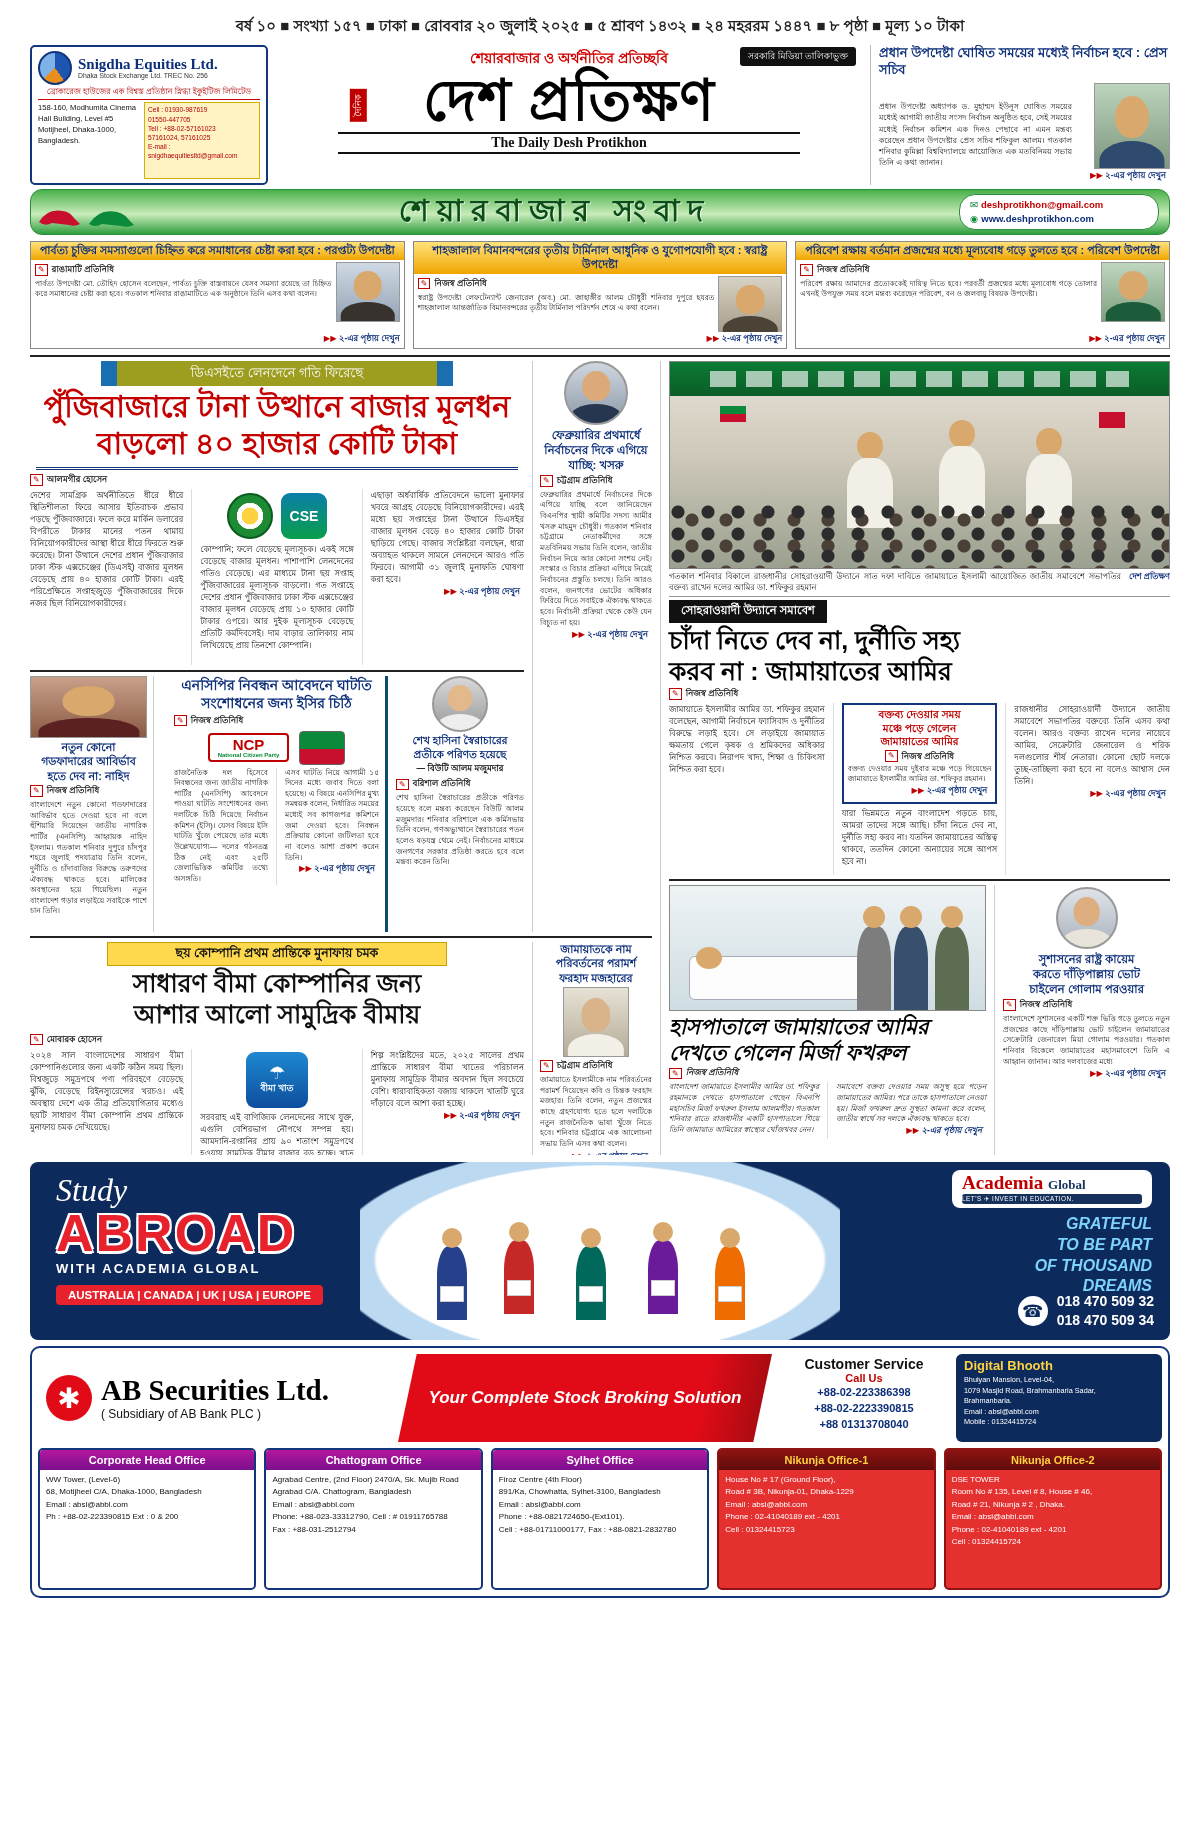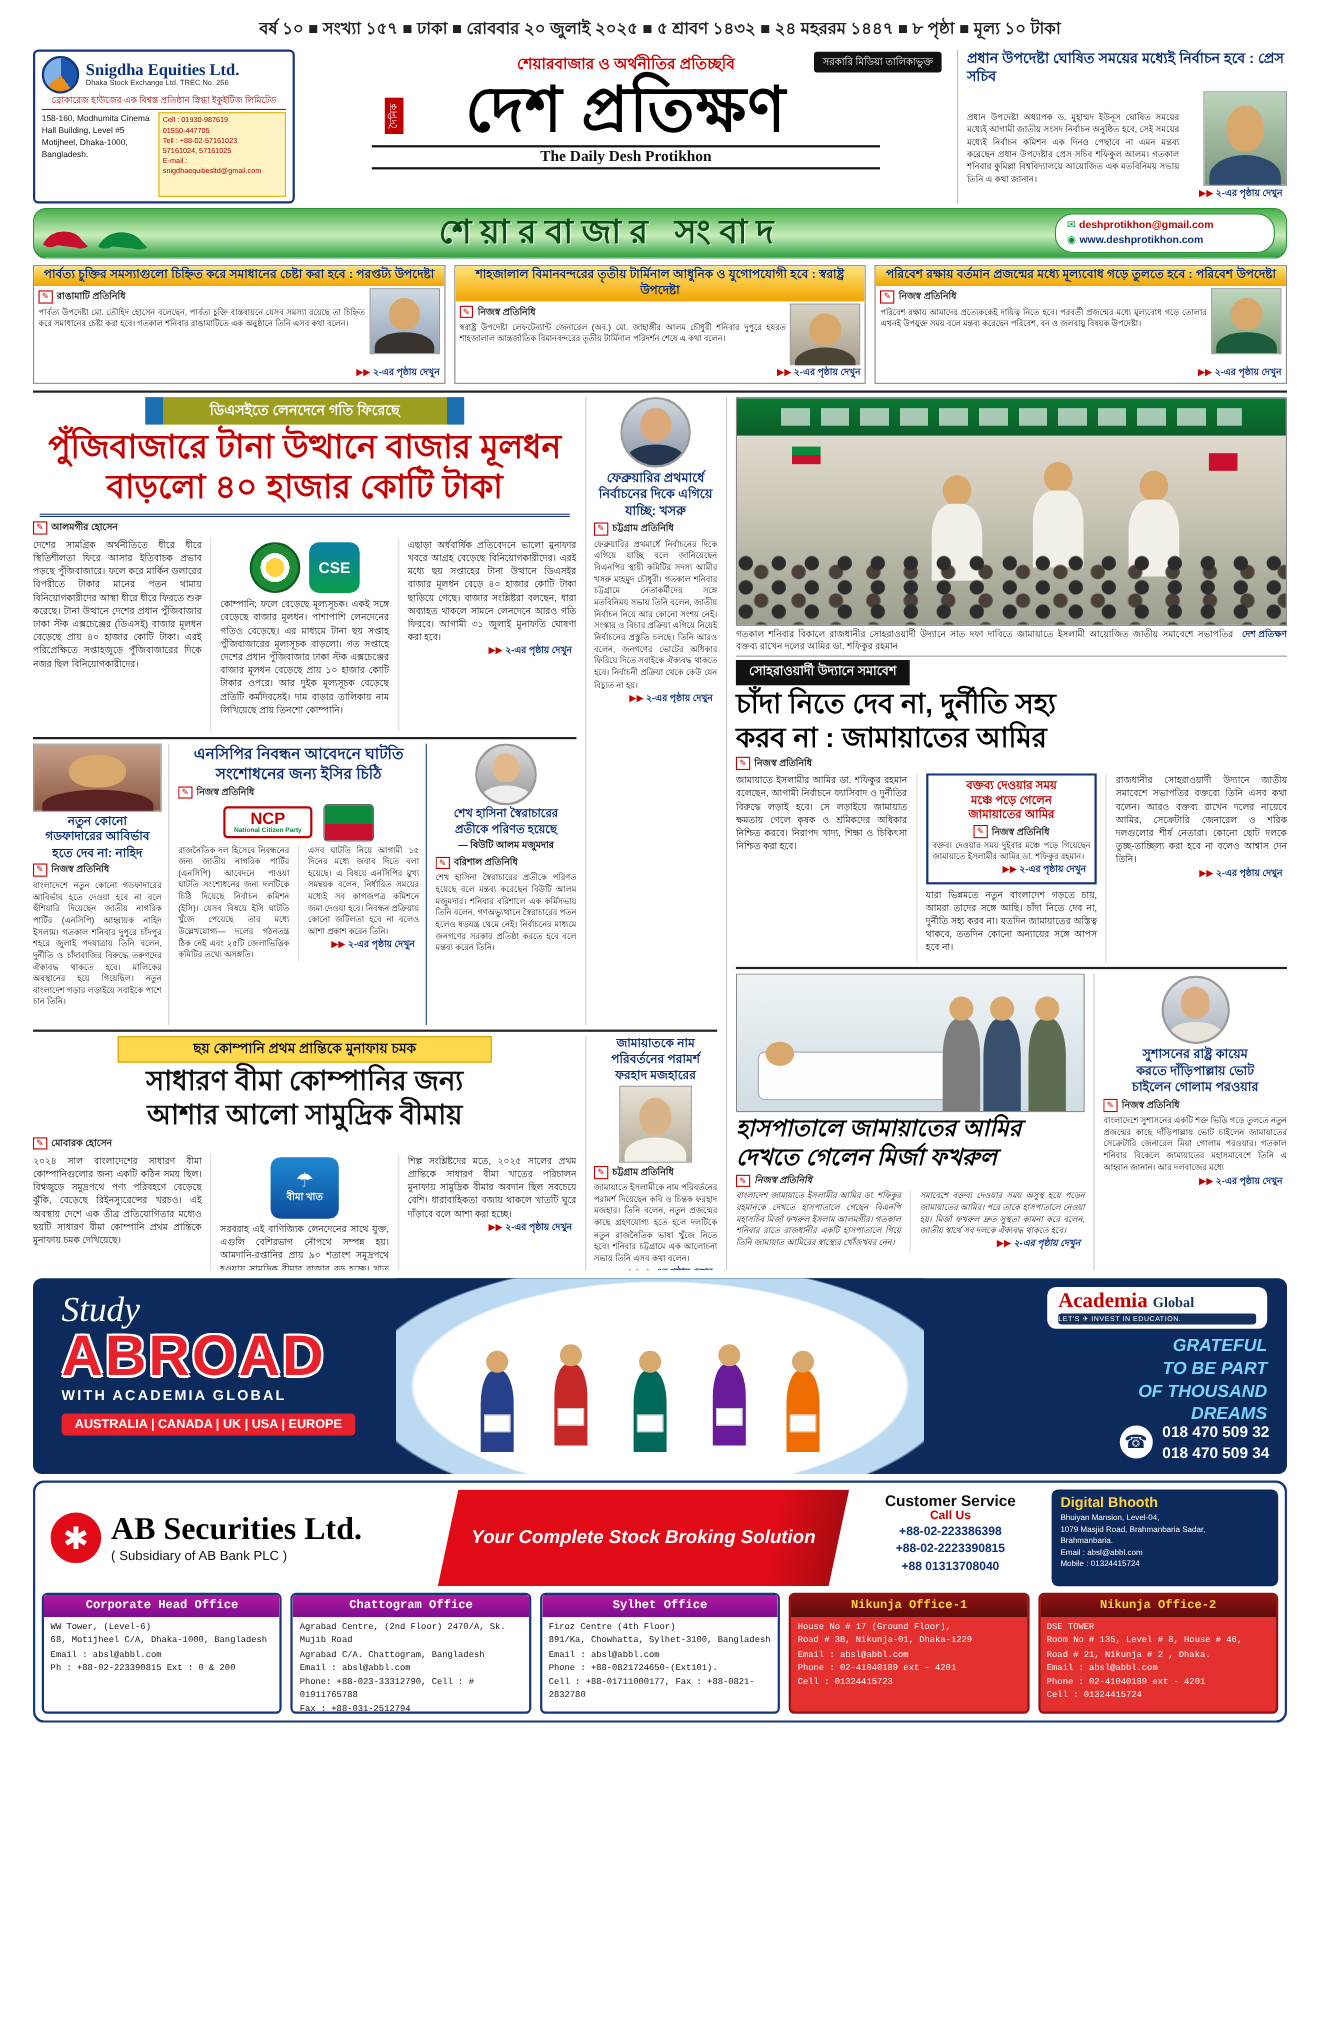--- a/index.html
+++ b/index.html
@@ -69,41 +69,41 @@
   .more-link { color:#0d2f7a; font-weight:bold; font-size:8.4px; text-align:right; padding:0 4px 2px; }
   .more-link .arr { color:#c00000; }
 
   
   .main { display:flex; gap:8px; height:800px; border-top:2px solid #222; padding-top:4px; position:relative; overflow:hidden; }
 
   .super-left { width:622px; flex:none; display:flex; flex-direction:column; }
   .sl-top { display:flex; gap:8px; }
   .sl-inner { width:494px; flex:none; }
 
-  .lead-kicker { margin:0 auto 3px; width:290px; text-align:center; color:#fff; font-weight:bold; font-size:13px; padding:2px 0;
+  .lead-kicker { margin:0 auto 3px; width:352px; text-align:center; color:#fff; font-weight:normal; font-size:13px; padding:2px 0;
      background:linear-gradient(90deg,#1b6fb0 0,#1b6fb0 16px,#9d9d20 16px,#9d9d20 calc(100% - 16px),#1b6fb0 calc(100% - 16px)); }
   .lead-headline { color:#c40000; font-weight:bold; font-size:30px; line-height:1.22; text-align:center;
      border-bottom:3px double #15357a; padding-bottom:5px; margin:0 6px 3px; }
   .lead-body { display:flex; gap:8px; height:176px; overflow:hidden; }
   .col { flex:1; font-size:8.3px; text-align:justify; line-height:1.45; }
   .col + .col { border-left:1px solid #ddd; padding-left:8px; }
   .logos { display:flex; gap:8px; justify-content:center; margin:4px 0; }
   .dse-logo { width:46px; height:46px; border-radius:50%; border:2px solid #0b5c1e;
      background:radial-gradient(circle,#ffd23f 0 28%,#fff 29% 44%,#1d8a34 45% 100%); }
   .cse-logo { width:46px; height:46px; border-radius:9px; background:linear-gradient(180deg,#0b7fa8,#0a9e4b);
      color:#fff; font-weight:bold; display:flex; align-items:center; justify-content:center; font-size:14px; }
 
   .band { display:flex; gap:8px; border-top:2px solid #222; margin-top:5px; padding-top:4px; height:262px; overflow:hidden; }
   .nahid-col { width:124px; flex:none; border-right:1px solid #ccc; padding-right:6px; }
   .nahid-photo { height:62px; border:1px solid #999; --bg1:#c9a08a; --bg2:#8a5a43; --shirt:#5b2020; margin-bottom:2px; }
   .h-blue { color:#0d2f7a; font-weight:bold; line-height:1.3; }
   .h-center { text-align:center; }
   .small-body { font-size:7.5px; text-align:justify; line-height:1.42; }
 
-  .ncp-col { flex:1; border-right:1px solid #0c4a6e; padding-right:6px; overflow:hidden; }
+  .ncp-col { flex:1; border-right:3px solid #0c4a6e; padding-right:6px; overflow:hidden;margin-left:12px; }
   .ncp-logos { display:flex; gap:10px; justify-content:center; align-items:center; margin:3px 0; }
   .ncp-badge { border:2px solid #c00000; border-radius:4px; padding:2px 8px; text-align:center; background:#fff; }
   .ncp-abbr { color:#c00000; font-weight:bold; font-size:15px; line-height:1; }
   .ncp-sub { color:#0a8a3a; font-size:6px; font-weight:bold; }
   .flag-badge { width:46px; height:34px; border:1px solid #666; border-radius:4px;
      background:linear-gradient(180deg,#0a8a3a 0 52%,#c8102e 52% 100%); }
   .two-col { display:flex; gap:8px; }
   .two-col > div { flex:1; }
   .two-col > div + div { border-left:1px solid #ddd; padding-left:8px; }
 
@@ -205,21 +205,21 @@
   .absl-banner { flex:1; background:linear-gradient(100deg,#e10b17 0 80%,#9c0b10); color:#fff; font-weight:bold; font-style:italic;
      font-size:17px; display:flex; align-items:center; justify-content:center; clip-path:polygon(5% 0,100% 0,95% 100%,0 100%); padding:0 20px; text-align:center; }
   .absl-cs { width:168px; flex:none; text-align:center; padding-top:2px; }
   .cs-title { font-size:14px; font-weight:bold; }
   .cs-call { color:#c00000; font-weight:bold; font-size:11px; }
   .cs-phones { color:#0d2f7a; font-weight:bold; font-size:11px; line-height:1.45; margin-top:1px; }
   .absl-db { width:206px; flex:none; background:#0d2a5c; color:#fff; border-radius:6px; padding:4px 8px; }
   .db-title { color:#ffd23f; font-weight:bold; font-size:13px; }
   .db-body { font-size:7.3px; line-height:1.45; margin-top:2px; }
 
-  .offices { display:flex; gap:8px; margin-top:6px; height:110px;font-family:Liberation Mono, monospace; }
+  .offices { display:flex; gap:8px; margin-top:6px; height:142px; }
   .office { flex:1; border:2px solid #15357a; border-radius:5px; overflow:hidden; display:flex; flex-direction:column; background:#fff; }
   .office-head { background:linear-gradient(180deg,#b5179e,#7a0f8e); color:#fff; font-weight:bold; font-size:11px; text-align:center; padding:4px 2px; }
   .office-body { font-size:8px; padding:4px 6px; line-height:1.55; }
   .office.red { background:#e53030; color:#fff; border-color:#8e1313; }
   .office.red .office-head { background:linear-gradient(180deg,#8e1313,#5f0b0b); color:#ffd23f; }
 </style>
 </head>
 <body>
 
 <div class="page">

